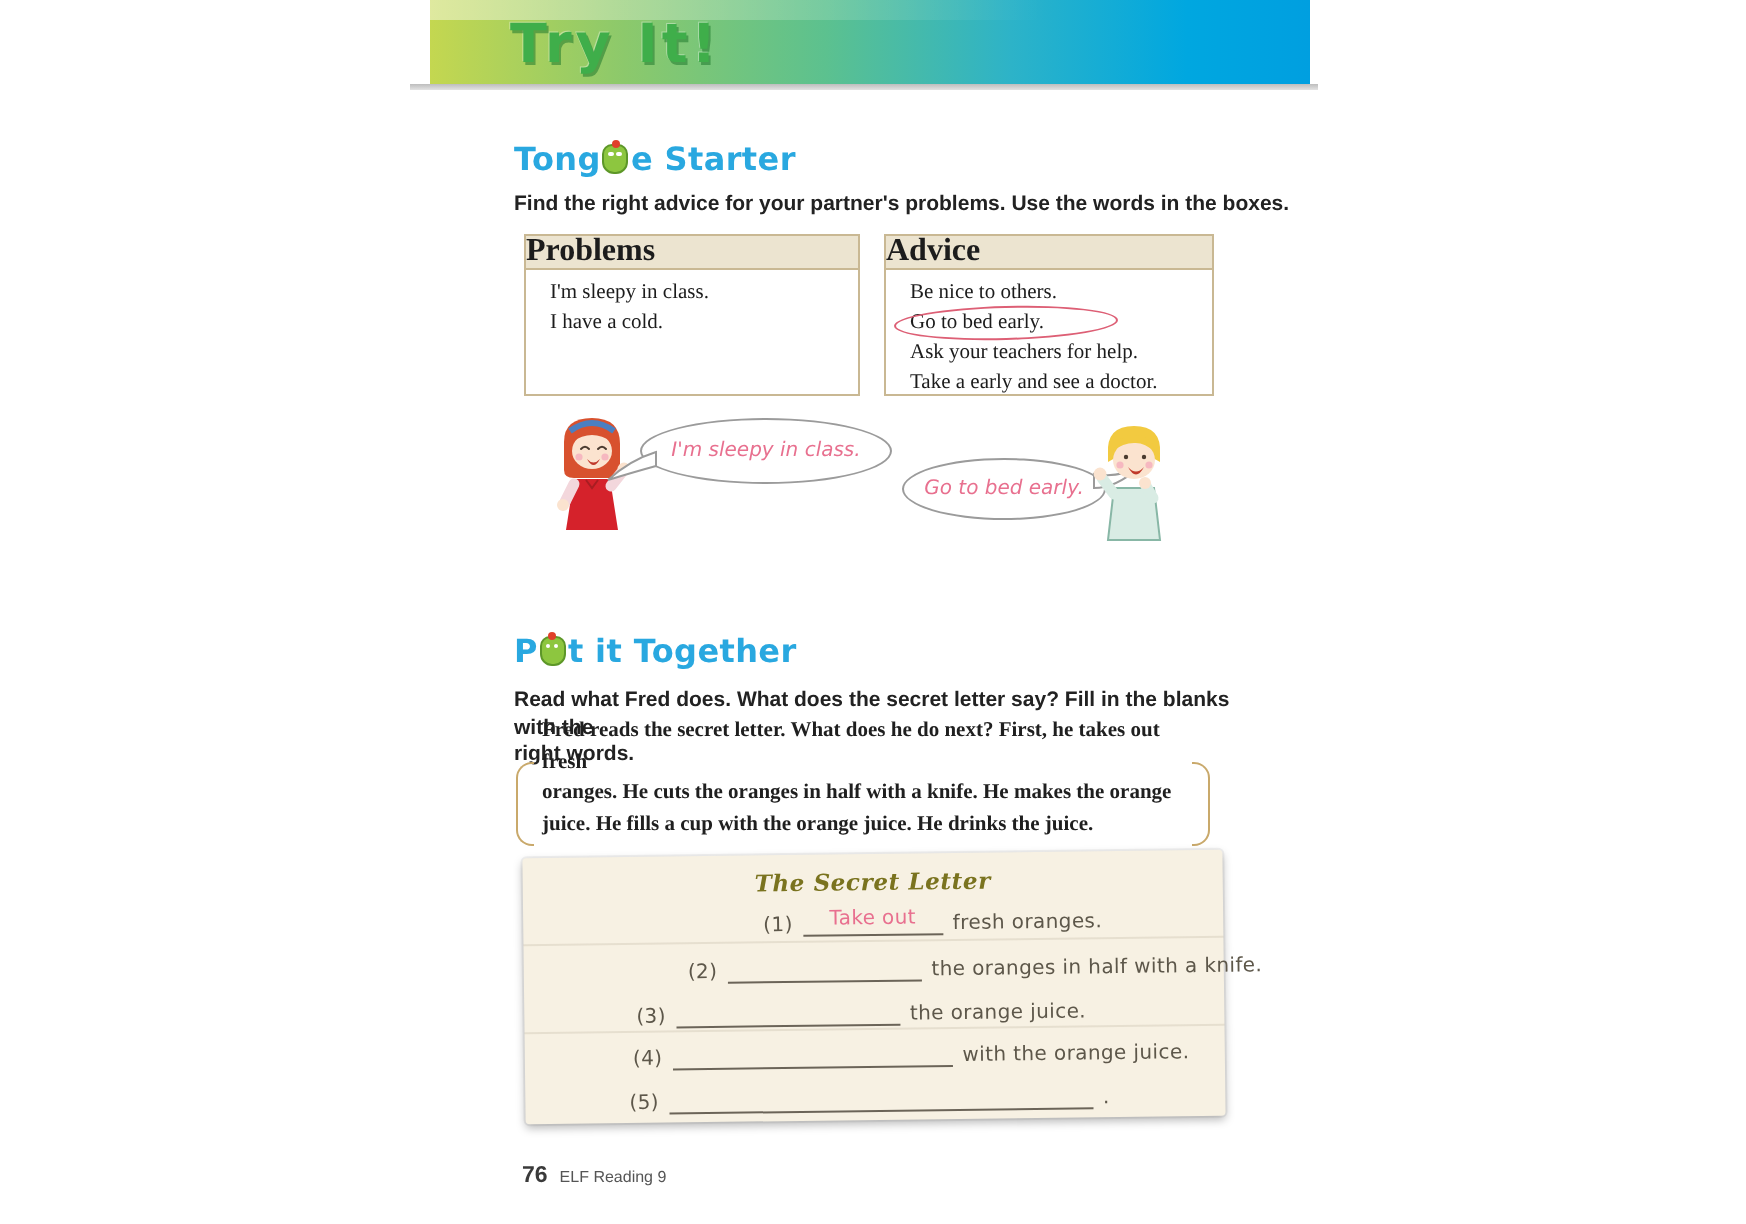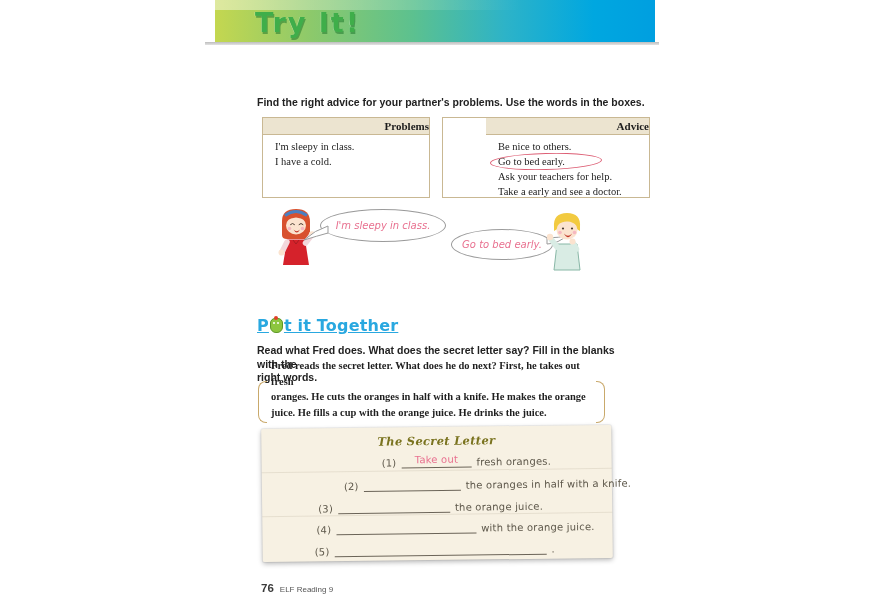--- a/index.html
+++ b/index.html
@@ -26,22 +26,22 @@
     background:#e0402a;border-radius:50%;}
   .mascot::after{content:"";position:absolute;left:2px;top:3px;width:2.2px;height:2.2px;
     background:#fff;border-radius:50%;box-shadow:4px 0 0 #fff;}
 
   .instruction{position:absolute;font-size:10.5px;font-weight:bold;color:#222;
     line-height:13.5px;white-space:pre-line;}
 
   
   .wordbox{position:absolute;border:1px solid #c9b893;background:#fff;}
   .wordbox-header{height:16px;background:#ece4d0;border-bottom:1px solid #c9b893;
-    font-family:"Liberation Serif",serif;font-weight:bold;font-size:11px;color:#1c1c1c;
-    text-align:right;line-height:16px;}
+    font-family:"Liberation Serif",serif;font-weight:bold;font-size:16px;color:#1c1c1c;
+    text-align:left;line-height:16px;}
   .wordbox-body{padding:4px 0 0 12px;}
   .wordbox-item{font-family:"Liberation Serif",serif;font-size:10.5px;color:#1c1c1c;
     line-height:15px;position:relative;display:block;}
   .circle-annotation{position:absolute;left:-8px;top:-1px;width:110px;height:15px;
     border:1.6px solid #dd5f75;border-radius:50%;transform:rotate(-1.5deg);pointer-events:none;}
 
   
   .bubble{position:absolute;background:#fff;border:1px solid #9b9b9b;border-radius:50%;
     display:flex;align-items:center;justify-content:center;}
   .bubble-text{font-family:"DejaVu Sans",sans-serif;font-style:italic;font-size:10px;
@@ -82,31 +82,34 @@
 <body>
 
 <div id="page">
 
   <div class="banner">
     <div class="banner-highlight"></div>
     <div class="banner-title">Try It!</div>
     <div class="banner-shadow"></div>
   </div>
 
+  <div class="sec-head" style="left:257px;top:70px;">
+    <span>Tong</span><span class="mascot"></span><span>e Starter</span>
+  </div>
   <div class="instruction" style="left:257px;top:96px;white-space:nowrap;">Find the right advice for your partner's problems. Use the words in the boxes.</div>
 
   <div class="wordbox" style="left:262px;top:117px;width:166px;height:79px;">
     <div class="wordbox-header">Problems</div>
     <div class="wordbox-body">
       <span class="wordbox-item">I'm sleepy in class.</span>
       <span class="wordbox-item">I have a cold.</span>
     </div>
   </div>
 
-  <div class="wordbox" style="left:442px;top:117px;width:163px;height:79px;padding-left:43px;">
+  <div class="wordbox" style="left:442px;top:117px;width:163px;height:79px;">
     <div class="wordbox-header">Advice</div>
     <div class="wordbox-body">
       <span class="wordbox-item">Be nice to others.</span>
       <span class="wordbox-item">
         <span>Go to bed early.</span>
         <span class="circle-annotation"></span>
       </span>
       <span class="wordbox-item">Ask your teachers for help.</span>
       <span class="wordbox-item">Take a early and see a doctor.</span>
     </div>
@@ -153,21 +156,21 @@
     <circle cx="17" cy="22.5" r="1.8" fill="#f6b8c0"></circle>
     <circle cx="31.5" cy="22.5" r="1.8" fill="#f6b8c0"></circle>
     <path d="M21,23.5 q4,4.5 8,0 q-4,7.5 -8,0 z" fill="#c0392b"></path>
     <path d="M14,34 L34,34 L37,60 L11,60 Z" fill="#d9ece4" stroke="#88b7a6" stroke-width="1"></path>
     <path d="M14,37 L8,29" stroke="#d9ece4" stroke-width="5.5" stroke-linecap="round"></path>
     <circle cx="7" cy="27" r="3.2" fill="#fbe3cf"></circle>
     <path d="M33.5,39 L30,33" stroke="#d9ece4" stroke-width="5.5" stroke-linecap="round"></path>
     <circle cx="29.5" cy="31.5" r="3" fill="#fbe3cf"></circle>
   </svg>
 
-  <div class="sec-head" style="left:257px;top:316px;text-decoration:underline;">
+  <div class="sec-head" style="left:257px;top:316px;">
     <span>P</span><span class="mascot"></span><span>t it Together</span>
   </div>
   <div class="instruction" style="left:257px;top:344px;width:380px;">Read what Fred does. What does the secret letter say? Fill in the blanks with the
 right words.</div>
 
   <div class="bracket left" style="left:258px;top:381px;"></div>
   <div class="passage" style="left:271px;top:358px;width:330px;">Fred reads the secret letter. What does he do next? First, he takes out fresh
 oranges. He cuts the oranges in half with a knife. He makes the orange
 juice. He fills a cup with the orange juice. He drinks the juice.</div>
   <div class="bracket right" style="left:596px;top:381px;"></div>

